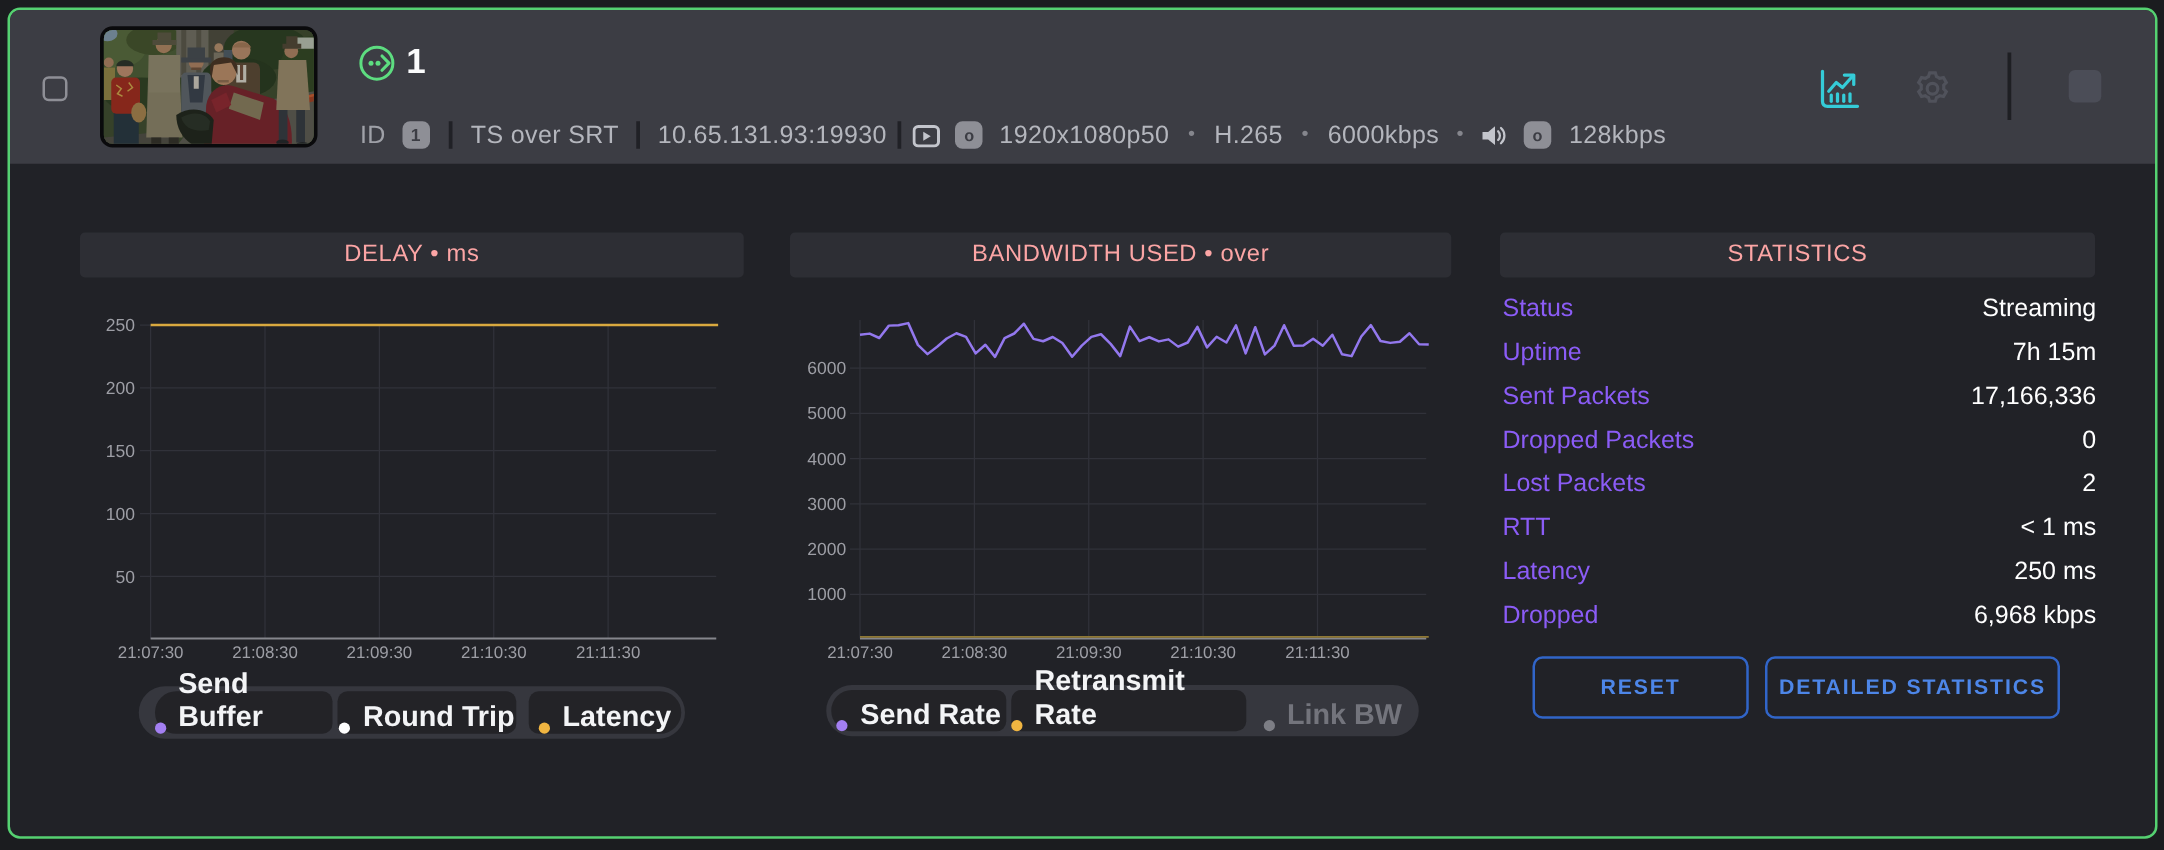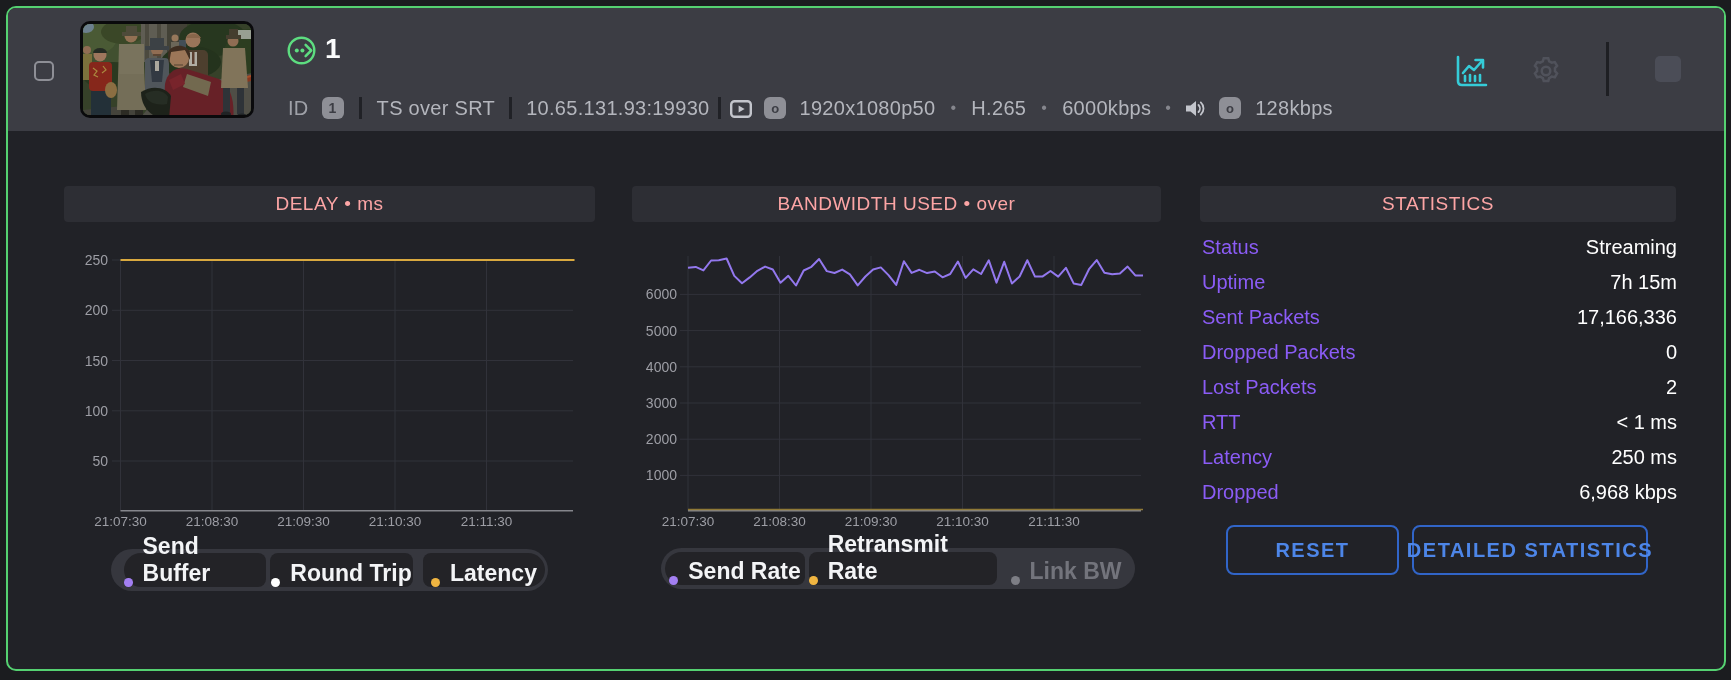--- a/index.html
+++ b/index.html
@@ -16,21 +16,21 @@
   .inforow .sep { display:inline-block; width:3px; height:22px; background:#202126; }
   .badge { display:inline-flex; align-items:center; justify-content:center; width:22px; height:22px; background:#8e8f96; border-radius:6px; color:#3c3d44; font-size:14px; font-weight:bold; }
   .dot { color:#85868d; font-size:16px; }
   .titlebar { position:absolute; top:178px; height:36px; background:#2d2e34; border-radius:4px; color:#fca5a5; font-size:19px; display:flex; align-items:center; justify-content:center; letter-spacing:0.5px; }
   .legend { position:absolute; background:#36373e; border-radius:21px; }
   .litem { position:absolute; top:4px; bottom:4px; background:#232327; display:flex; align-items:flex-end; justify-content:center; color:#f3f4f6; font-size:23px; font-weight:bold; border-radius:8px; }
   .ldot { display:inline-block; width:9px; height:9px; border-radius:50%; margin-right:10px; }
   .srow { position:absolute; left:1194px; width:475px; height:35px; display:flex; align-items:center; justify-content:space-between; font-size:20px; }
   .srow .k { color:#8b5cf6; }
   .srow .v { color:#ffffff; }
-  .btn { position:absolute; top:517px; height:50px; border:2px solid #3165c8; border-radius:8px; color:#4d86e8; font-size:20px; font-weight:bold; letter-spacing:1.5px; display:flex; align-items:center; justify-content:center; background:transparent; white-space:nowrap; }
+  .btn { position:absolute; top:517px; height:50px; border:2px solid #3165c8; border-radius:8px; color:#4d86e8; font-size:17px; font-weight:bold; letter-spacing:1.5px; display:flex; align-items:center; justify-content:center; background:transparent; white-space:nowrap; }
 </style>
 </head>
 <body>
 <div class="card">
   <div class="hdr"></div>
   <div class="chk"></div>
   <div class="thumb">
     <svg width="174" height="97" viewBox="0 0 174 97">
       <rect width="174" height="97" fill="#3d4a30"></rect>
       <rect x="0" y="0" width="60" height="40" fill="#4a5c38"></rect>

